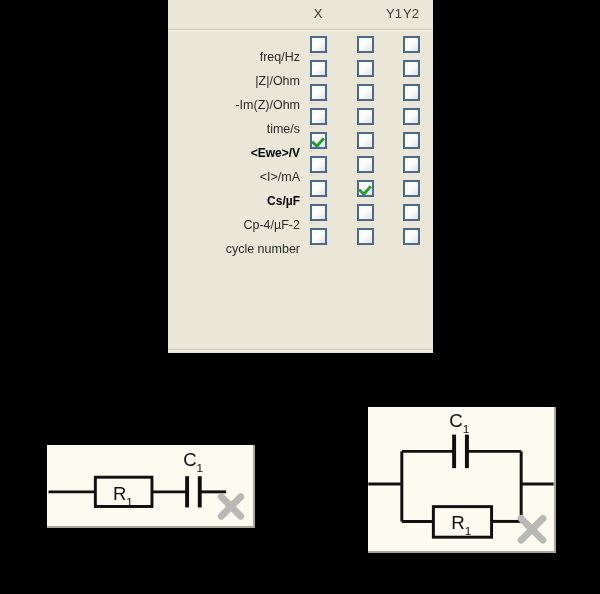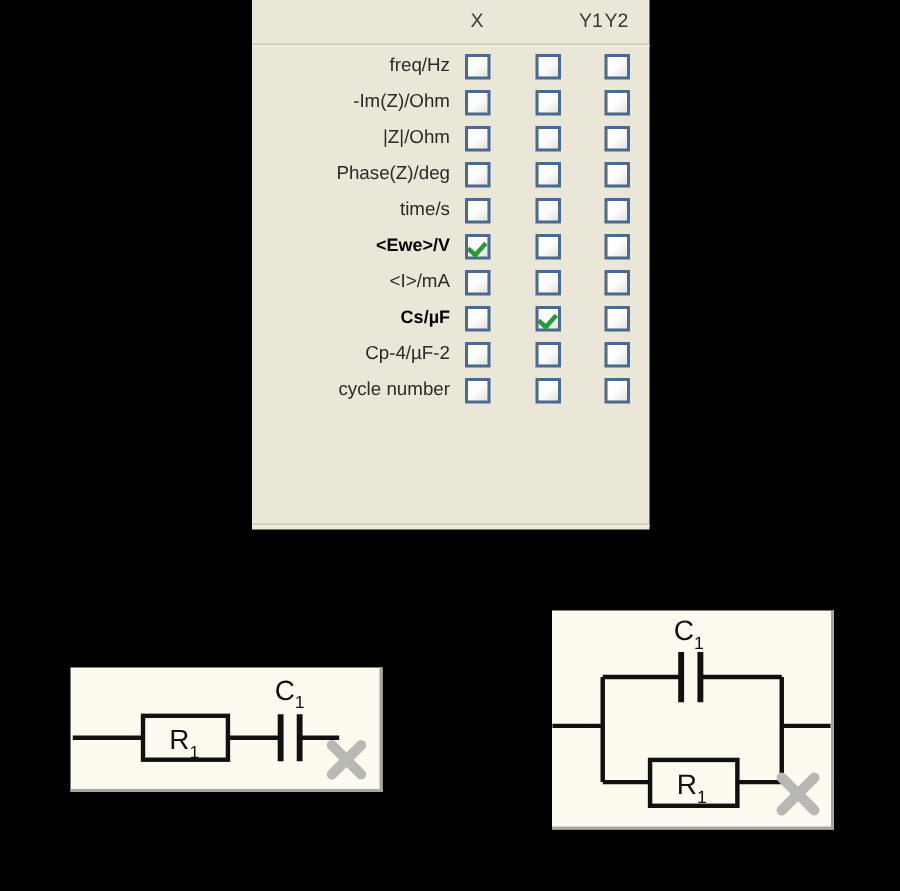--- a/index.html
+++ b/index.html
@@ -70,21 +70,21 @@
     top: 33px;
     width: 265px;
   }
   .var-row {
     position: relative;
     height: 24px;
   }
   .var-label {
     position: absolute;
     right: 133px;
-    top: 3px;
+    top: 17px;
     font-size: 12.5px;
     color: #2a2a28;
     white-space: nowrap;
     font-family: "Liberation Sans", sans-serif;
   }
   .var-row.bold .var-label {
     font-weight: bold;
     color: #000000;
     font-size: 12px;
   }
@@ -163,33 +163,27 @@
   <div id="header-rule"></div>
 
   <div id="var-rows">
       <div class="var-row">
         <div class="var-label">freq/Hz</div>
         <div class="cbox x"></div>
         <div class="cbox y1"></div>
         <div class="cbox y2"></div>
       </div>
       <div class="var-row">
+        <div class="var-label">|Z|/Ohm</div>
+        <div class="cbox x"></div>
+        <div class="cbox y1"></div>
+        <div class="cbox y2"></div>
+      </div>
+      <div class="var-row">
         <div class="var-label">-Im(Z)/Ohm</div>
-        <div class="cbox x"></div>
-        <div class="cbox y1"></div>
-        <div class="cbox y2"></div>
-      </div>
-      <div class="var-row">
-        <div class="var-label">|Z|/Ohm</div>
-        <div class="cbox x"></div>
-        <div class="cbox y1"></div>
-        <div class="cbox y2"></div>
-      </div>
-      <div class="var-row">
-        <div class="var-label">Phase(Z)/deg</div>
         <div class="cbox x"></div>
         <div class="cbox y1"></div>
         <div class="cbox y2"></div>
       </div>
       <div class="var-row">
         <div class="var-label">time/s</div>
         <div class="cbox x"></div>
         <div class="cbox y1"></div>
         <div class="cbox y2"></div>
       </div>

